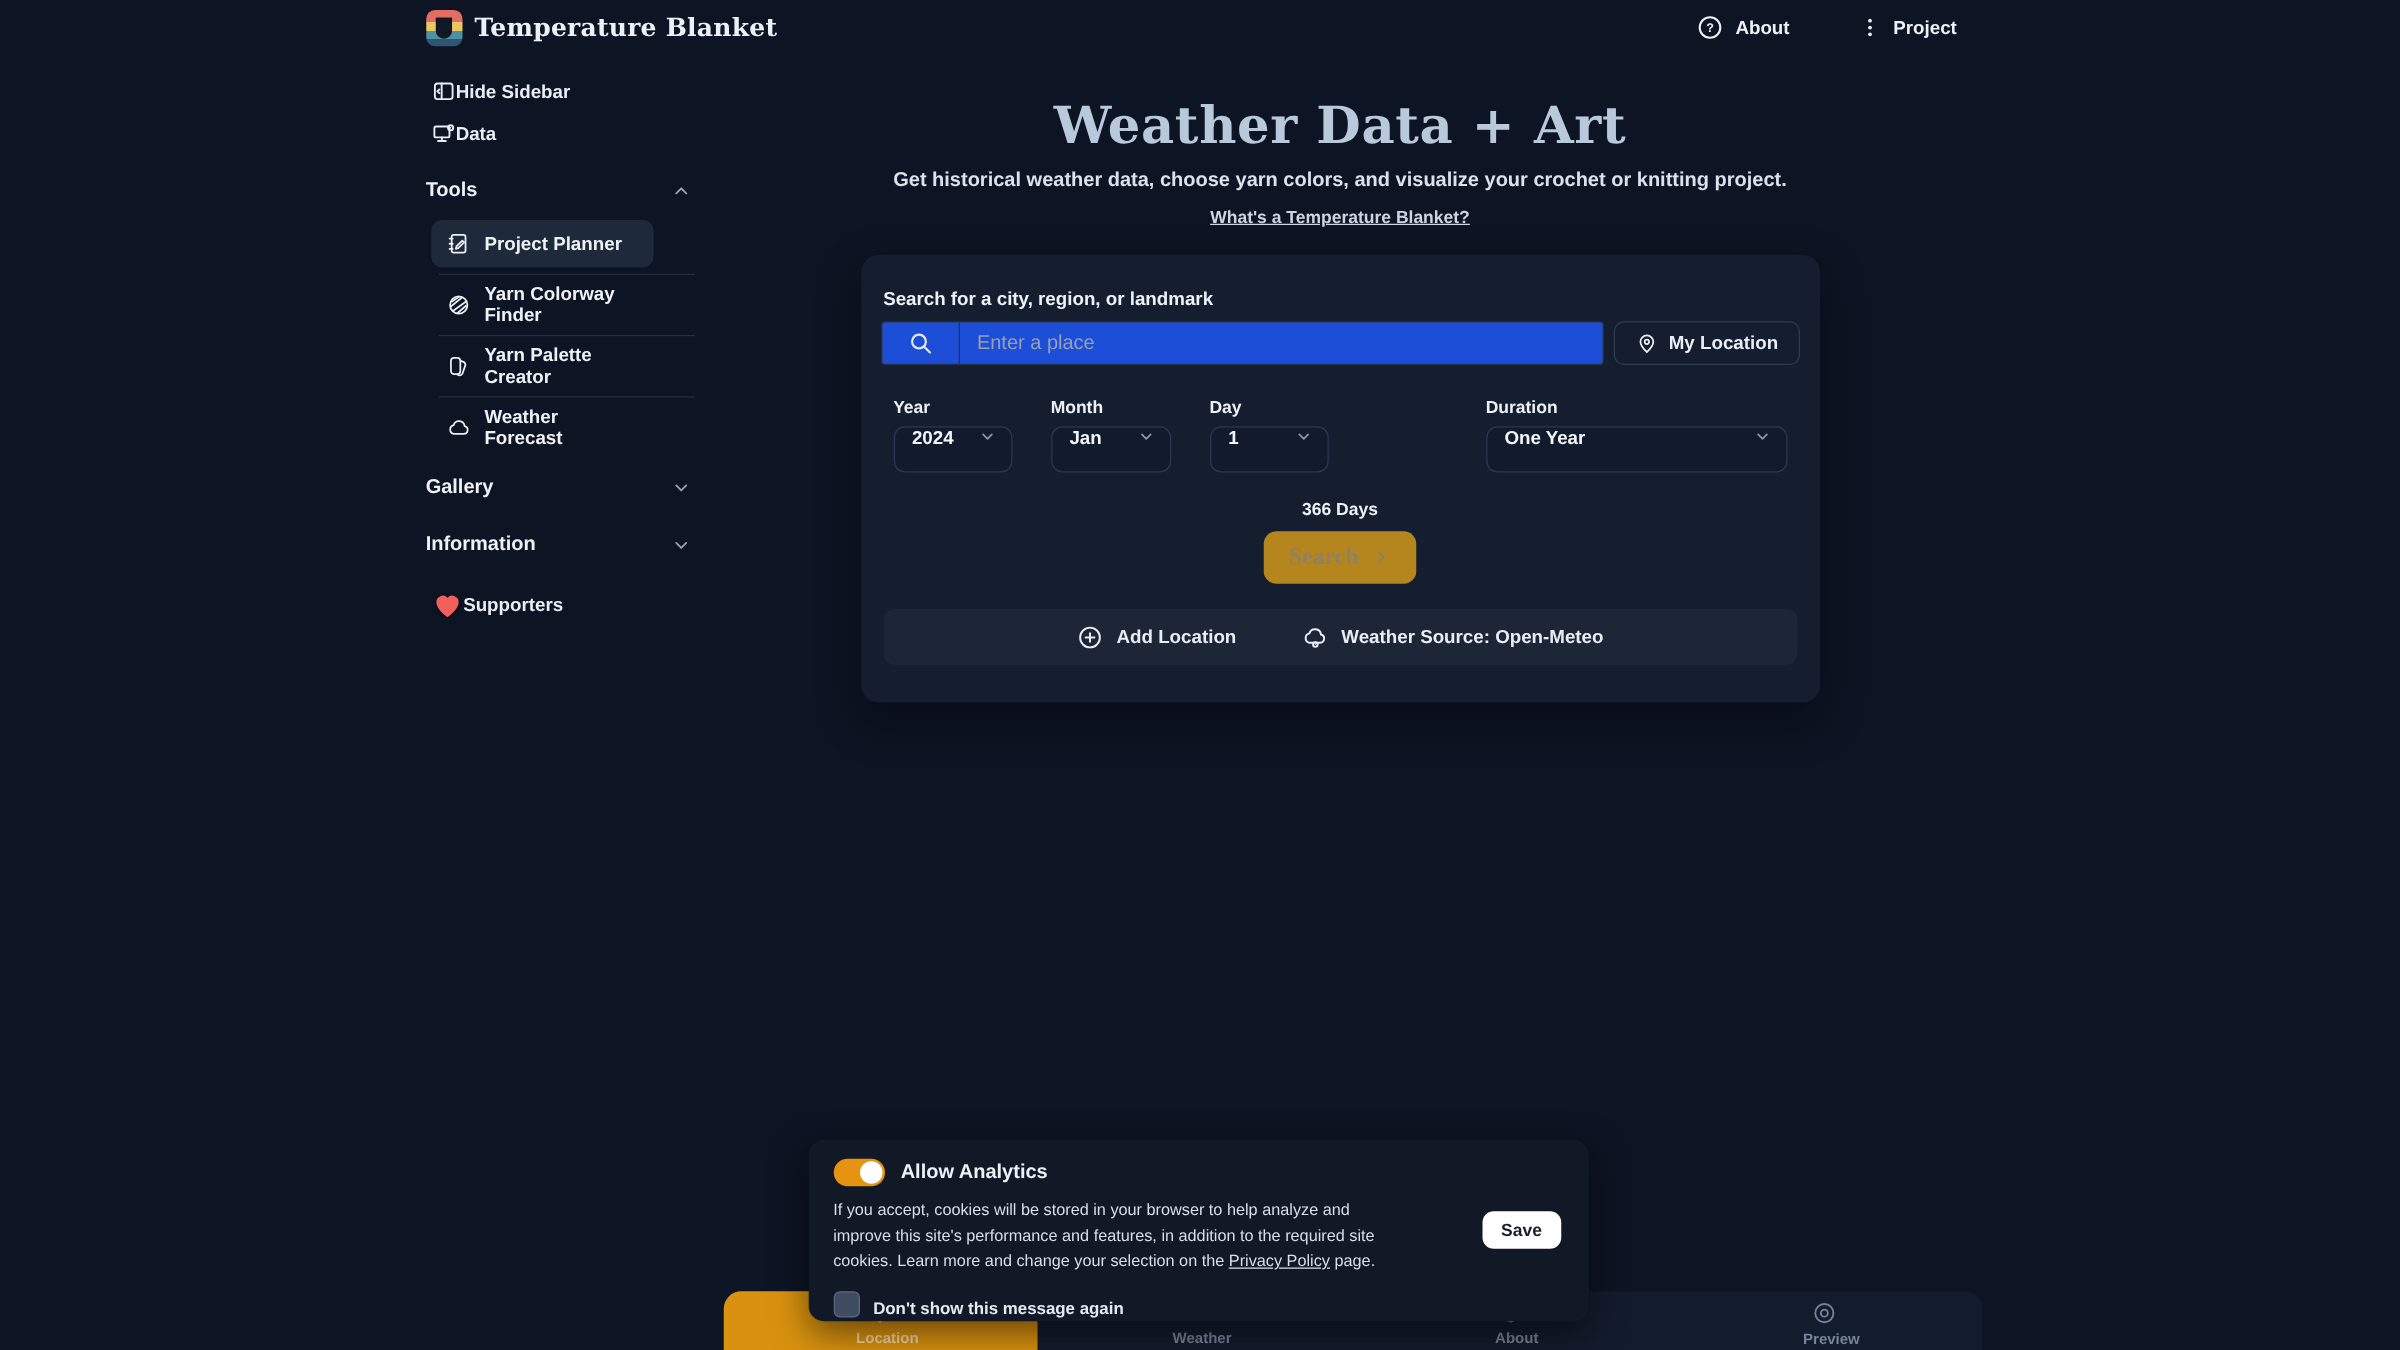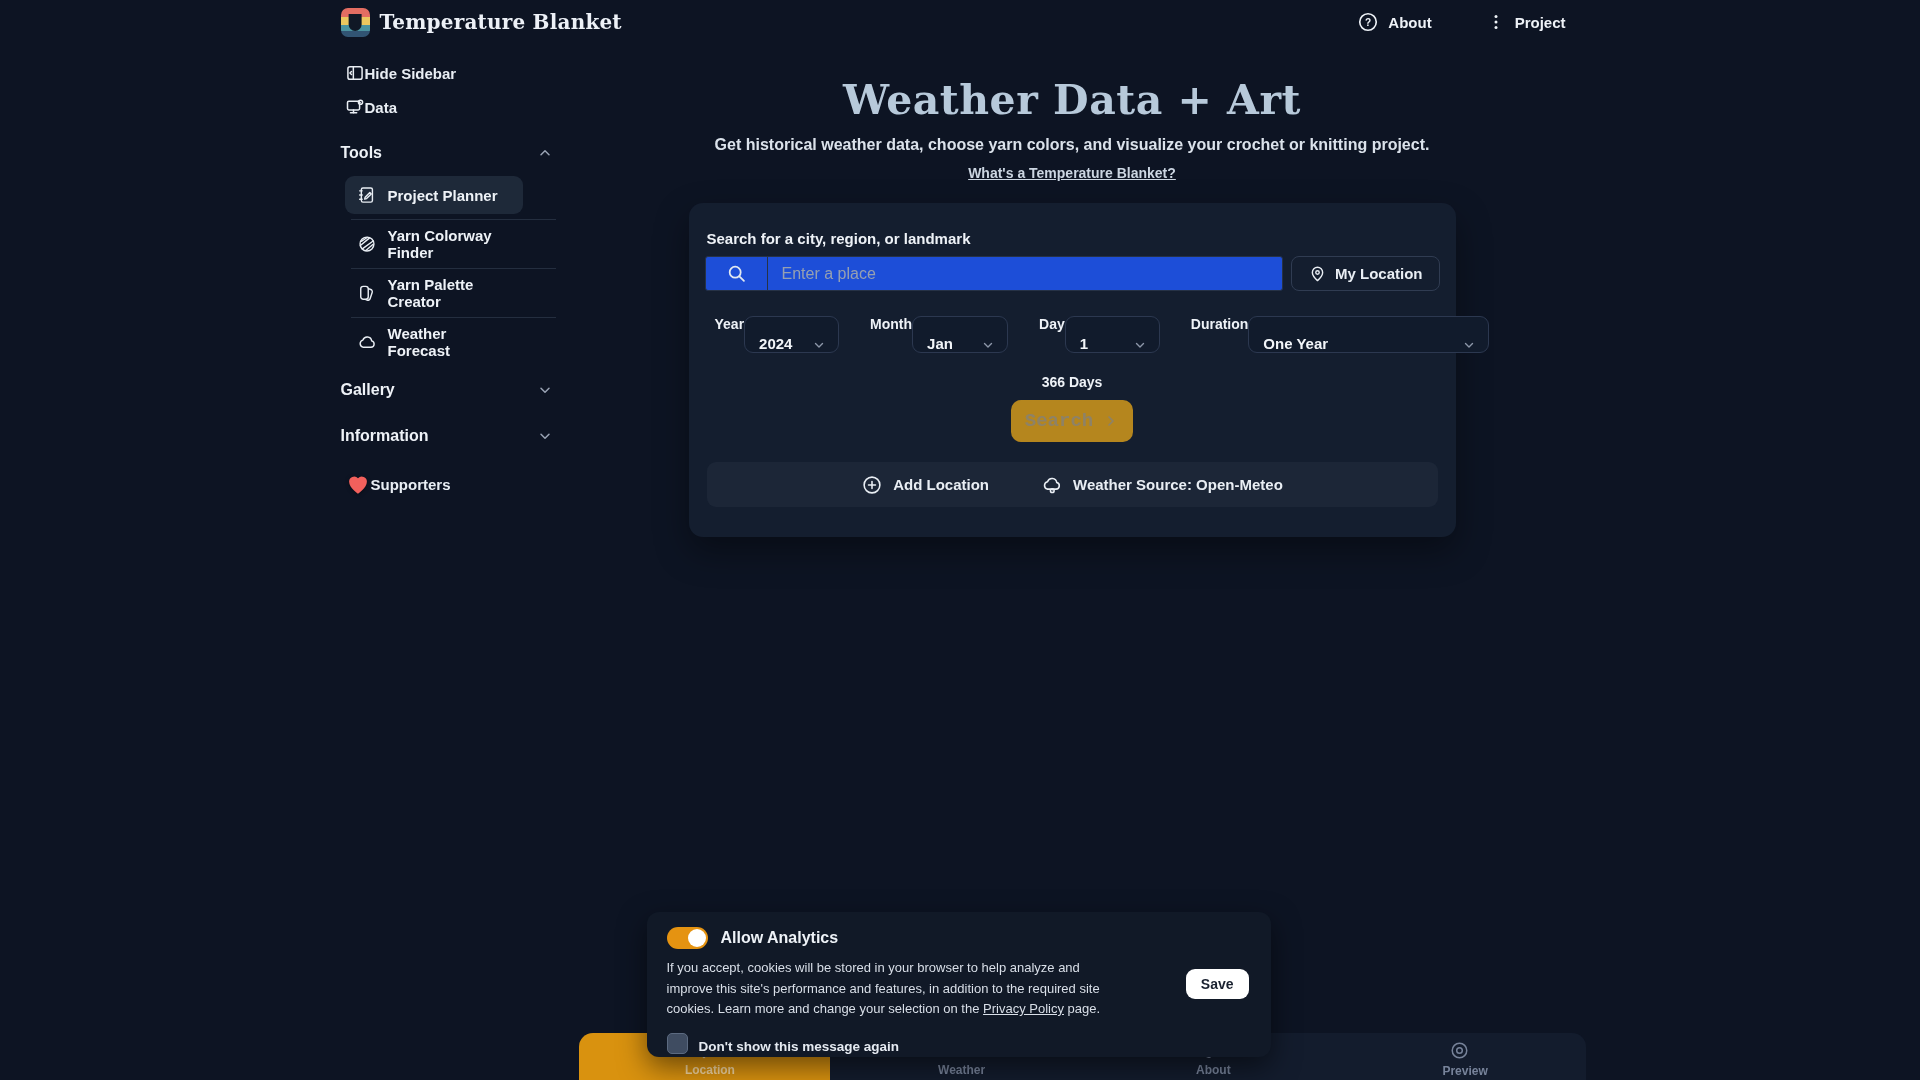--- a/index.html
+++ b/index.html
@@ -60,34 +60,34 @@
                 border:1px solid #263246; border-radius:3px; height:35px; }
   .search-ic { width:62px; display:flex; align-items:center; justify-content:center;
                border-right:1px solid #263246; color:#e2e9f1; }
   .search-box input { flex:1; background:transparent; border:none; outline:none;
                       color:#eef2f7; font-size:16px; padding:0 14px; font-family:inherit; }
   .search-box input::placeholder { color:#96a0b1; }
   .loc-btn { display:flex; align-items:center; gap:8px; border:1px solid #303c52; border-radius:8px;
              padding:0 16px; height:35px; font-size:15px; font-weight:600; cursor:pointer; background:transparent; color:#e9eef4; }
 
   .fields-row { display:flex; margin-top:25px; gap:31px; padding:0 10px 0 10px; }
-  .field { display:flex; }
+  .field { display:flex; flex-direction:column; }
   .field-label { font-size:14px; font-weight:bold; margin-bottom:8px; }
-  .select { display:flex; align-items:flex-end; justify-content:space-between; gap:10px;
+  .select { display:flex; align-items:flex-start; justify-content:space-between; gap:10px;
             background:#111b2c; border:1px solid #2c3850; border-radius:9px; height:37px;
             padding:0 12px 0 14px; font-size:15px; font-weight:bold; cursor:pointer; color:#f2f5f9; }
   .select .chev { color:#8d97a9; }
   .w-year{width:95px;} .w-month{width:96px;} .w-day{width:95px;}
   .field-duration{ margin-left:auto; } .w-duration{width:241px;}
 
   .days-text { text-align:center; margin-top:21px; font-size:14px; font-weight:bold; }
   .search-btn { display:flex; align-items:center; justify-content:center; gap:10px;
                 margin:10px auto 0; width:122px; height:42px; border:none; border-radius:10px;
                 background:#b5861e; color:#8e8266; font-size:19px; font-weight:bold;
-                font-family:Liberation Mono, monospace; cursor:pointer; }
+                font-family:Liberation Serif, serif; cursor:pointer; }
   .card-foot { margin:20px 2px 0; background:#1c2637; border-radius:9px; height:45px;
                display:flex; align-items:center; justify-content:center; gap:52px; }
   .foot-btn { display:flex; align-items:center; gap:10px; font-size:15px; font-weight:600;
               color:#e9eef4; cursor:pointer; }
 
   
   .tabbar { position:absolute; left:244px; top:1033px; width:1007px; height:60px;
             background:#131c2d; border-radius:14px 14px 0 0; display:flex; z-index:5; }
   .tab { flex:1; display:flex; flex-direction:column; align-items:center; padding-top:7px;
          color:#77839a; cursor:pointer; }

